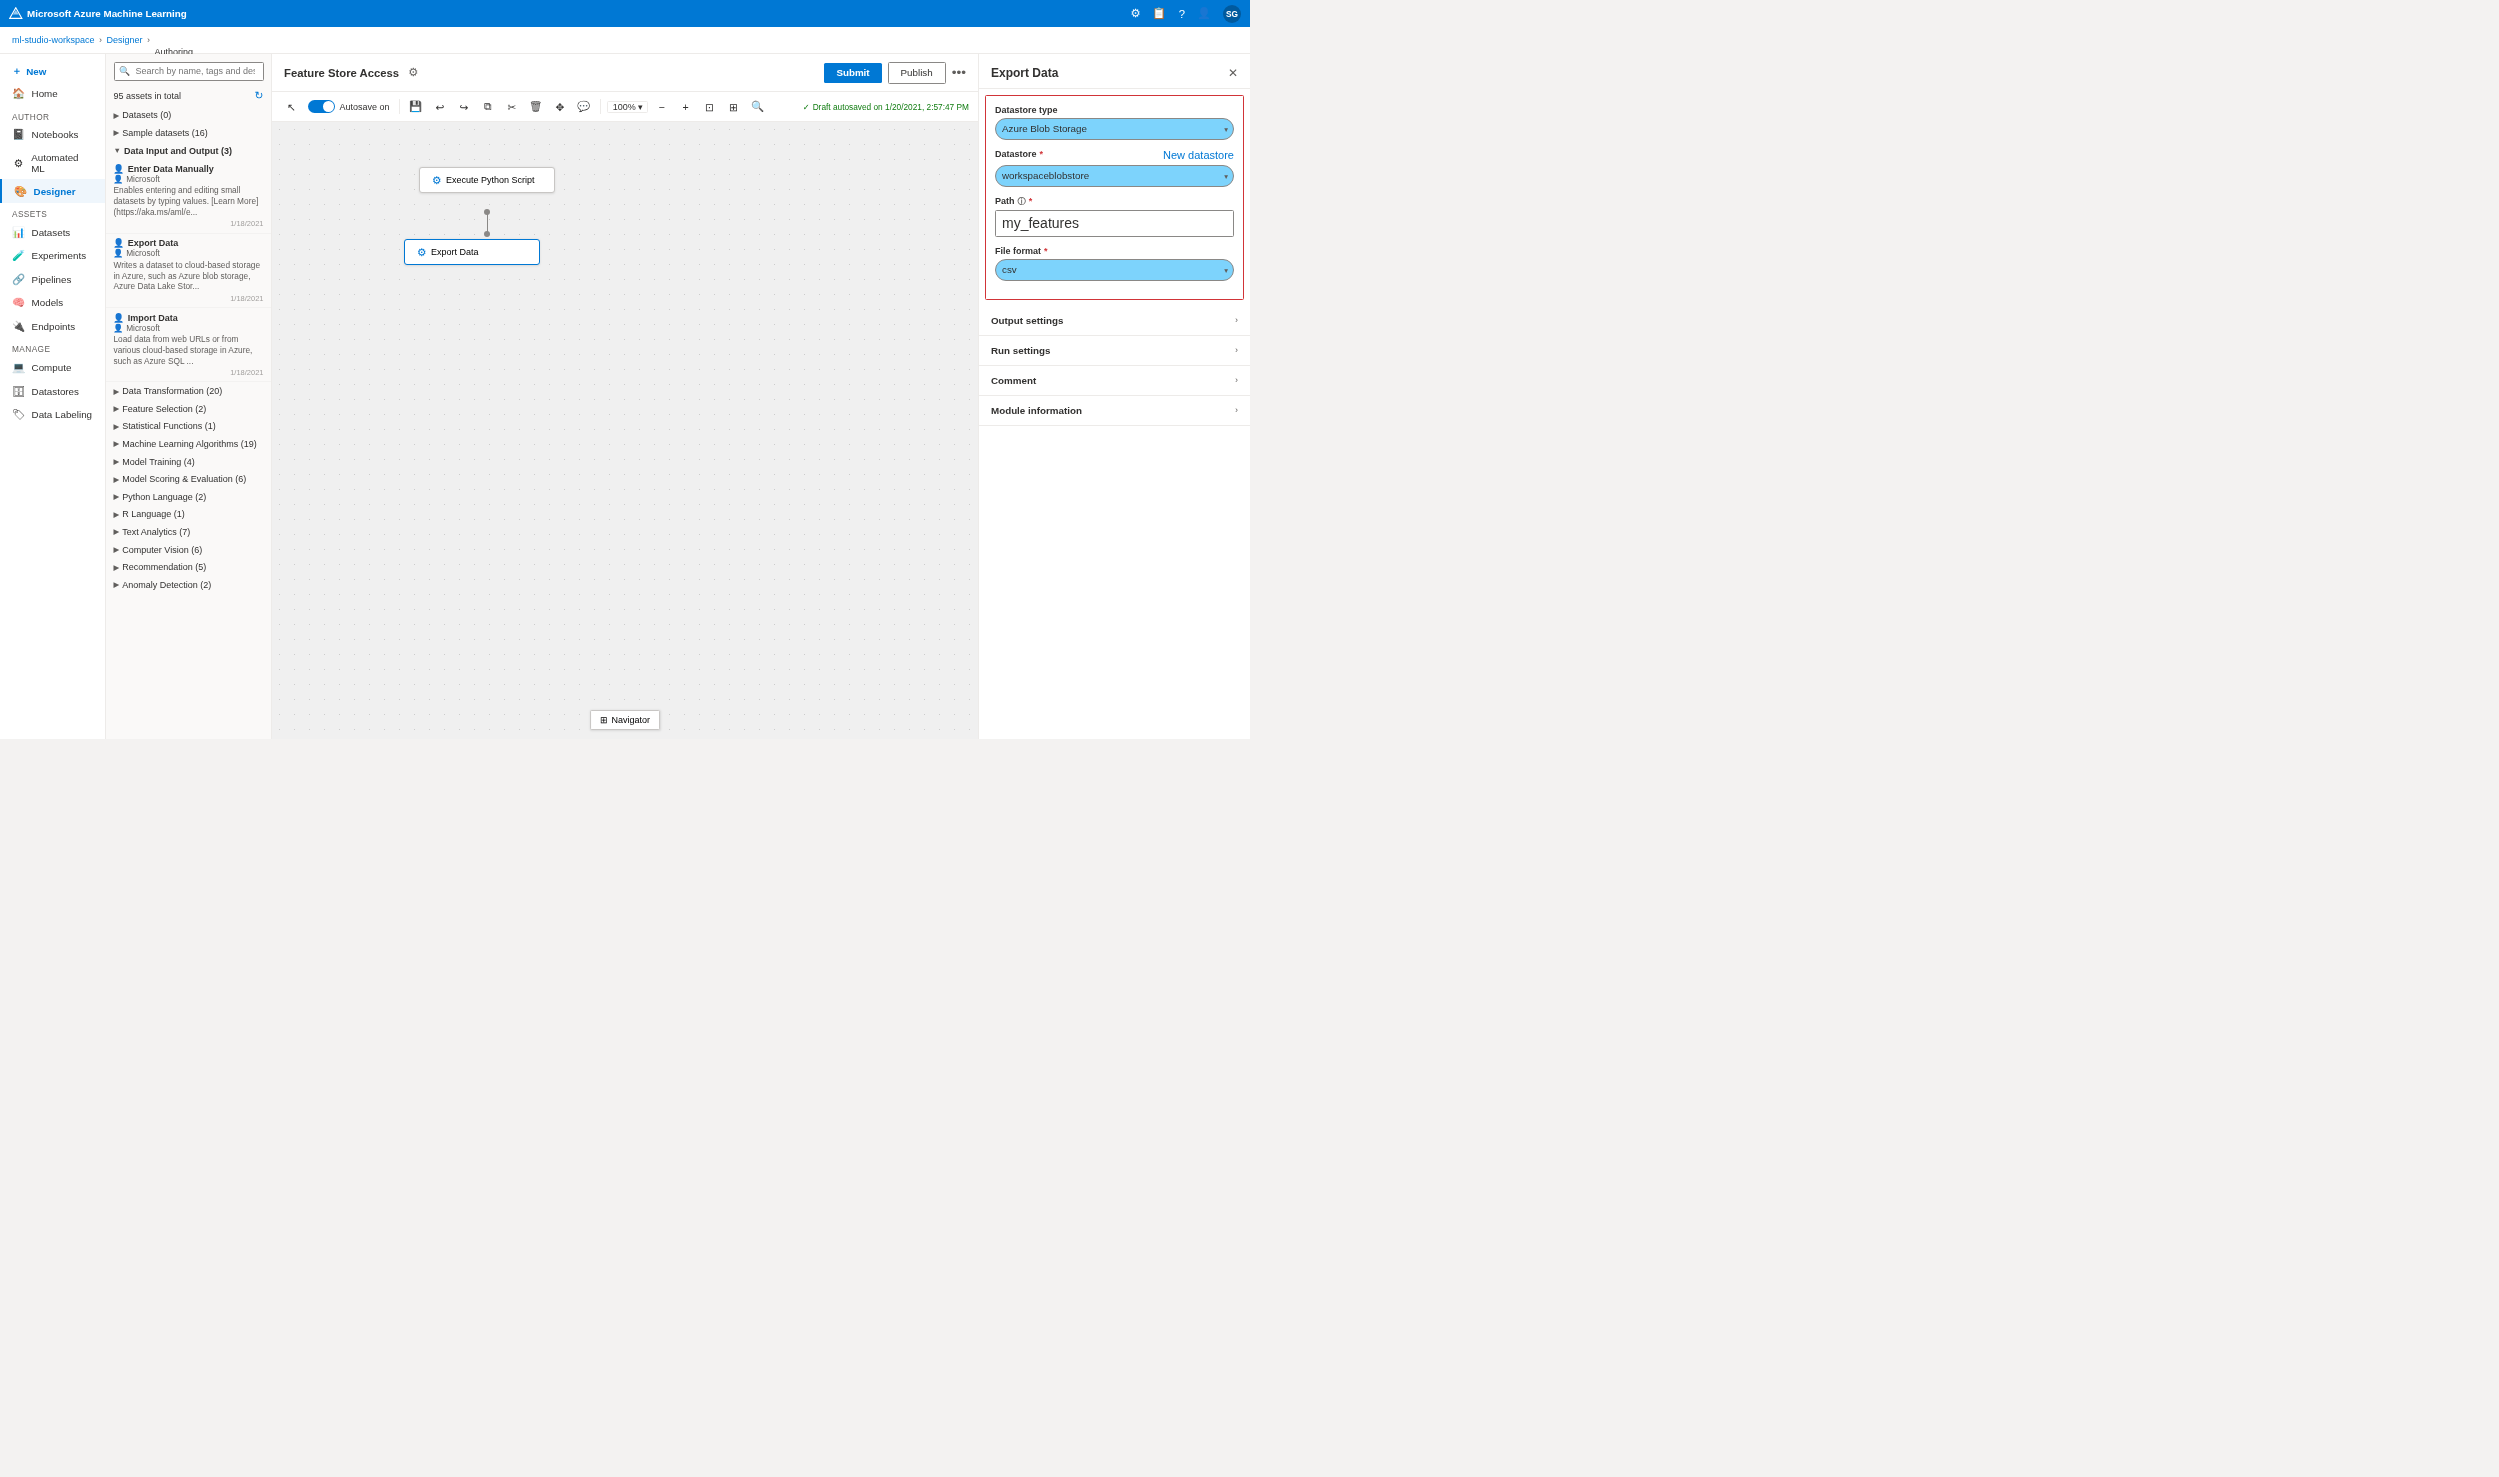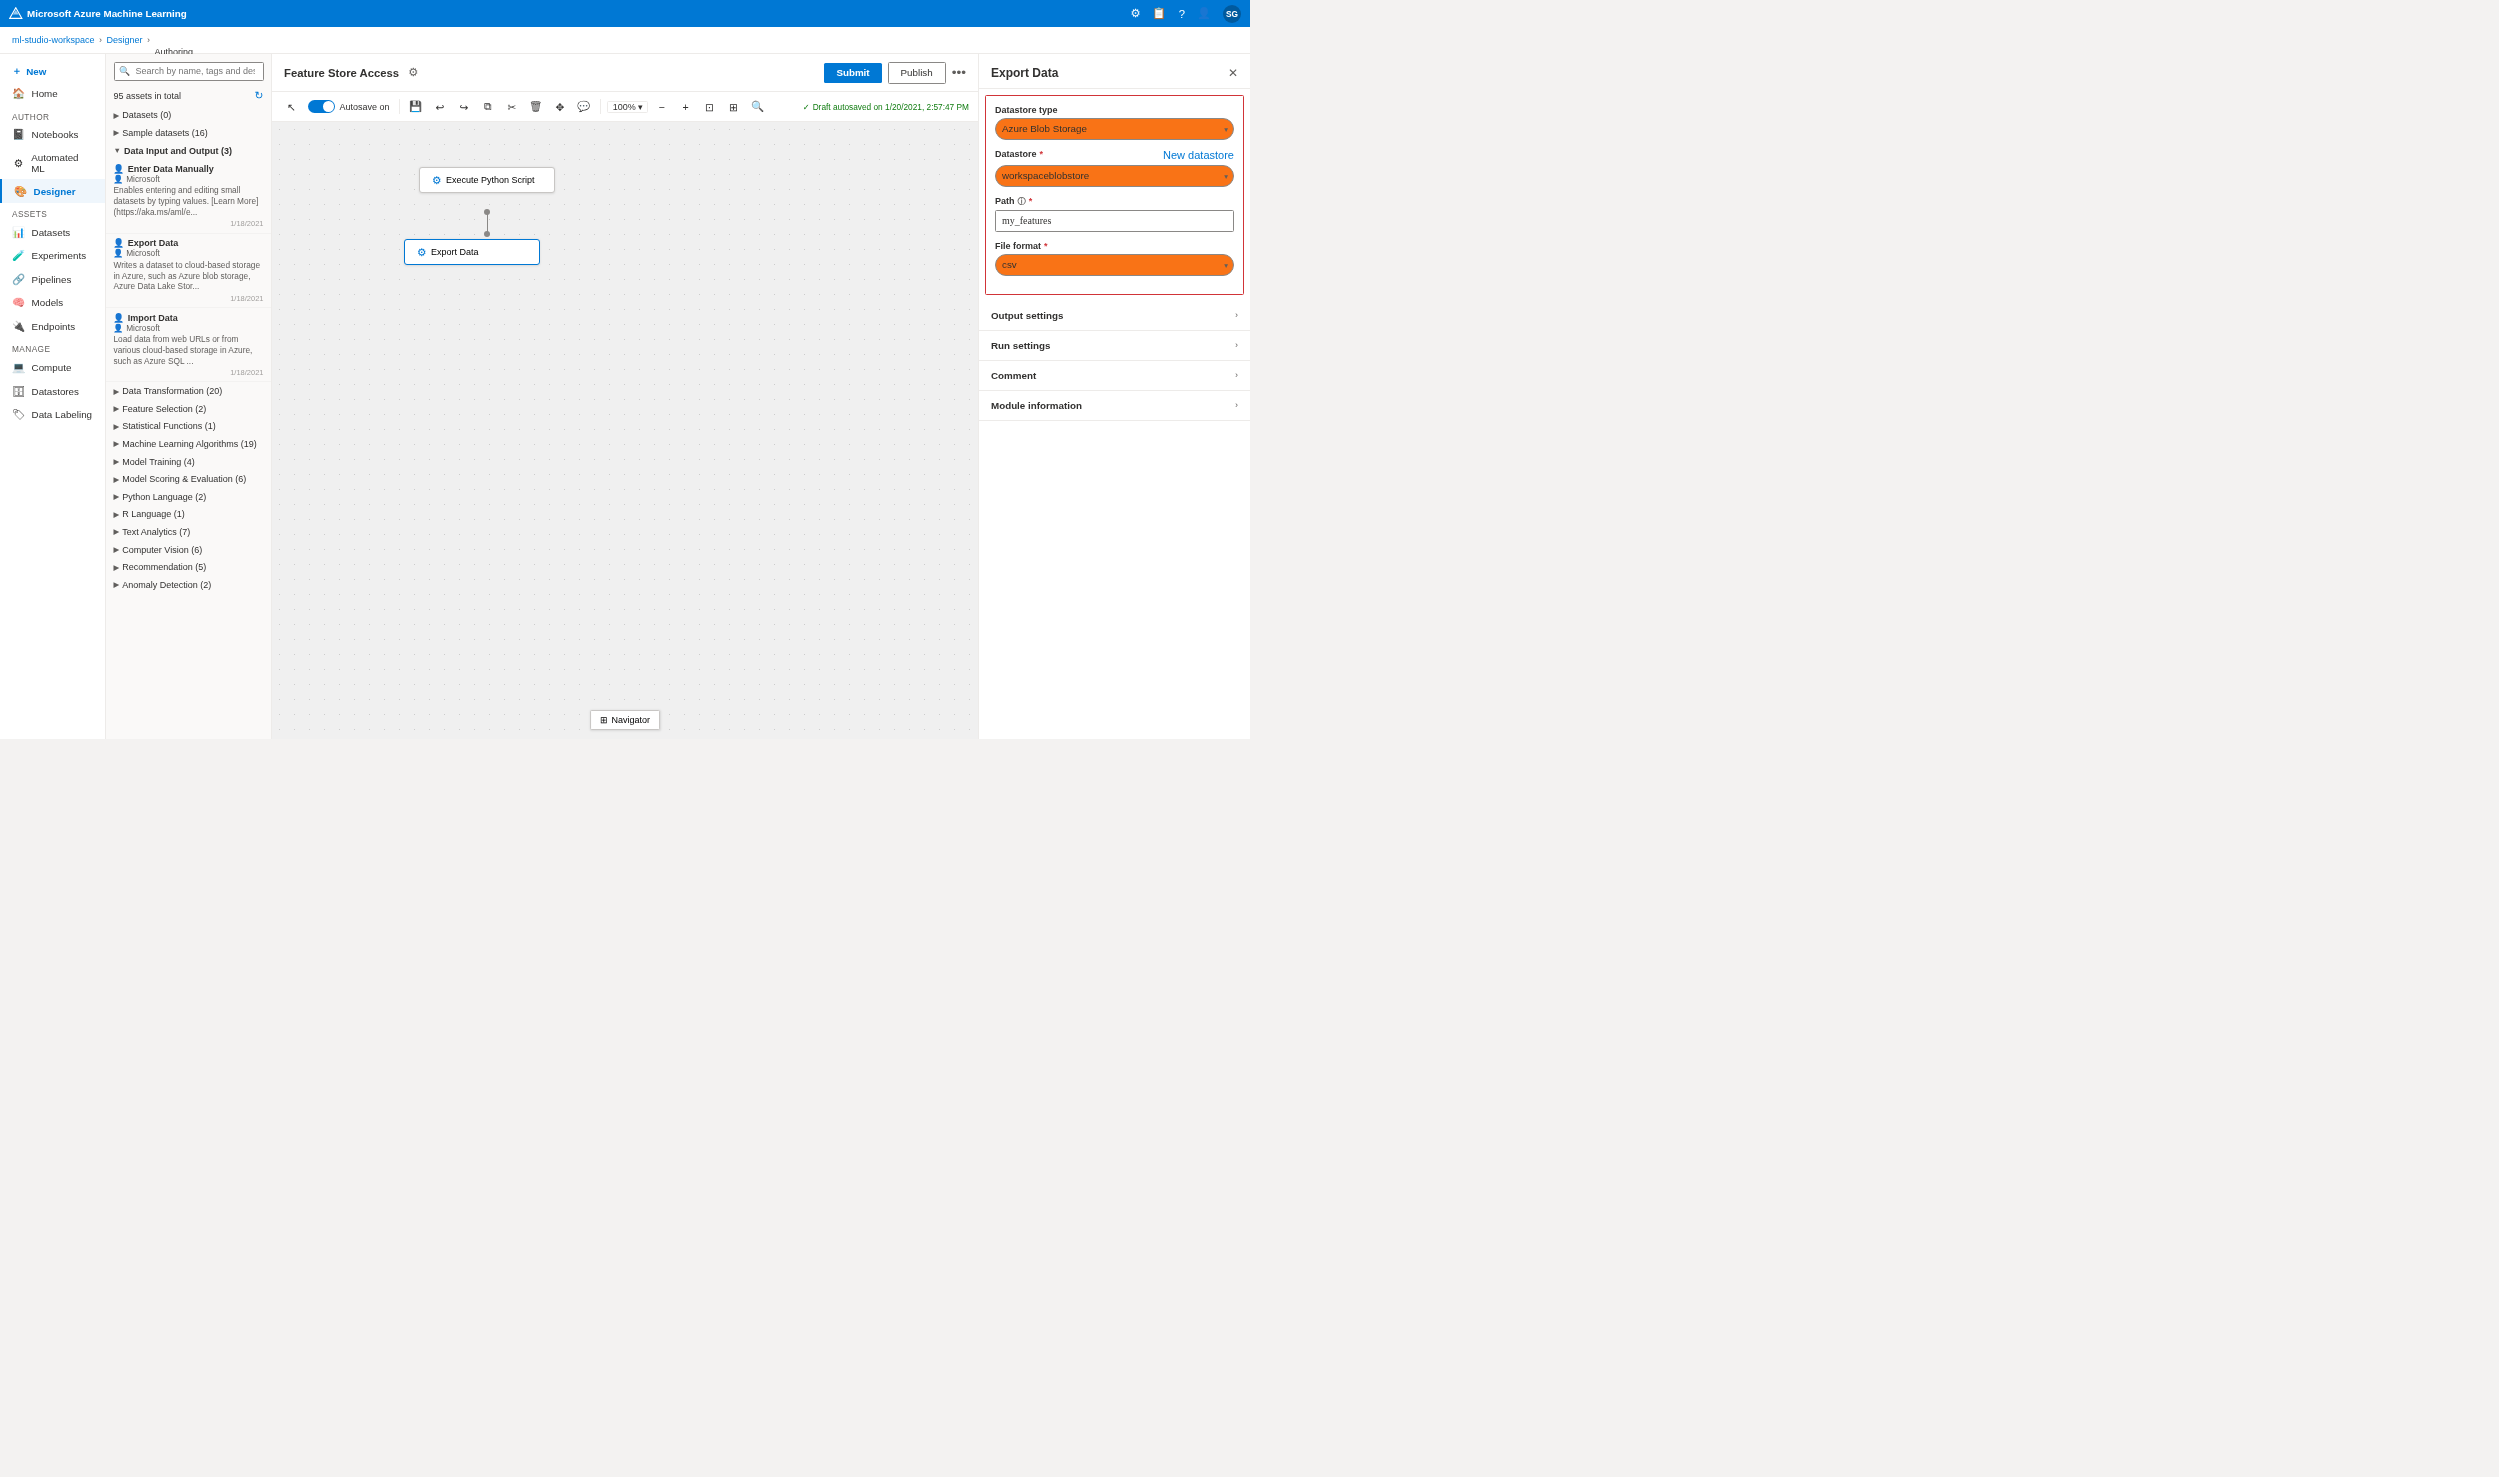--- a/index.html
+++ b/index.html
@@ -322,44 +322,43 @@
     .form-label { font-size: 9px; font-weight: 600; color: #323130; margin-bottom: 3px; display: flex; align-items: center; gap: 3px; }
     .form-label .required { color: #d13438; }
     .form-label .info-icon { color: #605e5c; font-size: 8.3px; }
     .form-select {
       width: 100%;
       padding: 4.5px 22.6px 4.5px 6px;
       border: 0.8px solid #8a8886;
       border-radius: 11px;
       font-size: 9.8px;
       color: #323130;
-      background: #f97316;
+      background: #7dd3fc;
       appearance: none;
       cursor: pointer;
       outline: none;
     }
     .select-wrapper { position: relative; }
     .select-arrow {
       position: absolute;
       right: 6px;
       top: 50%;
       transform: translateY(-50%);
       pointer-events: none;
       color: #605e5c;
       font-size: 7.5px;
     }
     .form-input {
       width: 100%;
       padding: 4.5px 6px;
       border: 0.8px solid #8a8886;
       border-radius: 1.5px;
-      font-size: 10px;
+      font-size: 14px;
       color: #323130;
       outline: none;
-      font-family: Liberation Serif, serif;
     }
     .new-datastore-link { font-size: 11px; color: #0078d4; cursor: pointer; text-align: right; }
 
     .section-row {
       padding: 9px 12px;
       border-bottom: 0.8px solid #edebe9;
       display: flex;
       align-items: center;
       justify-content: space-between;
       cursor: pointer;

